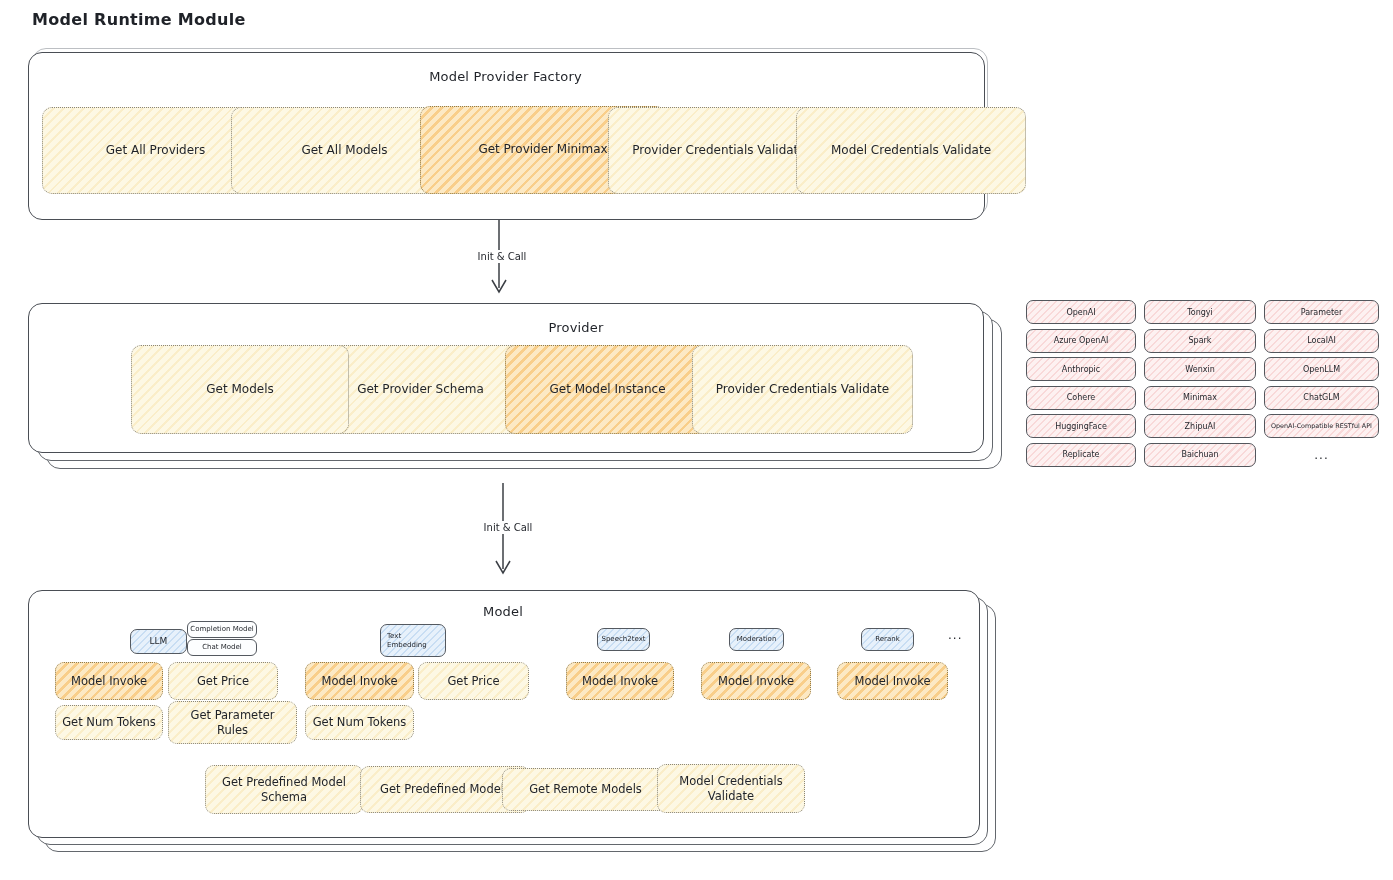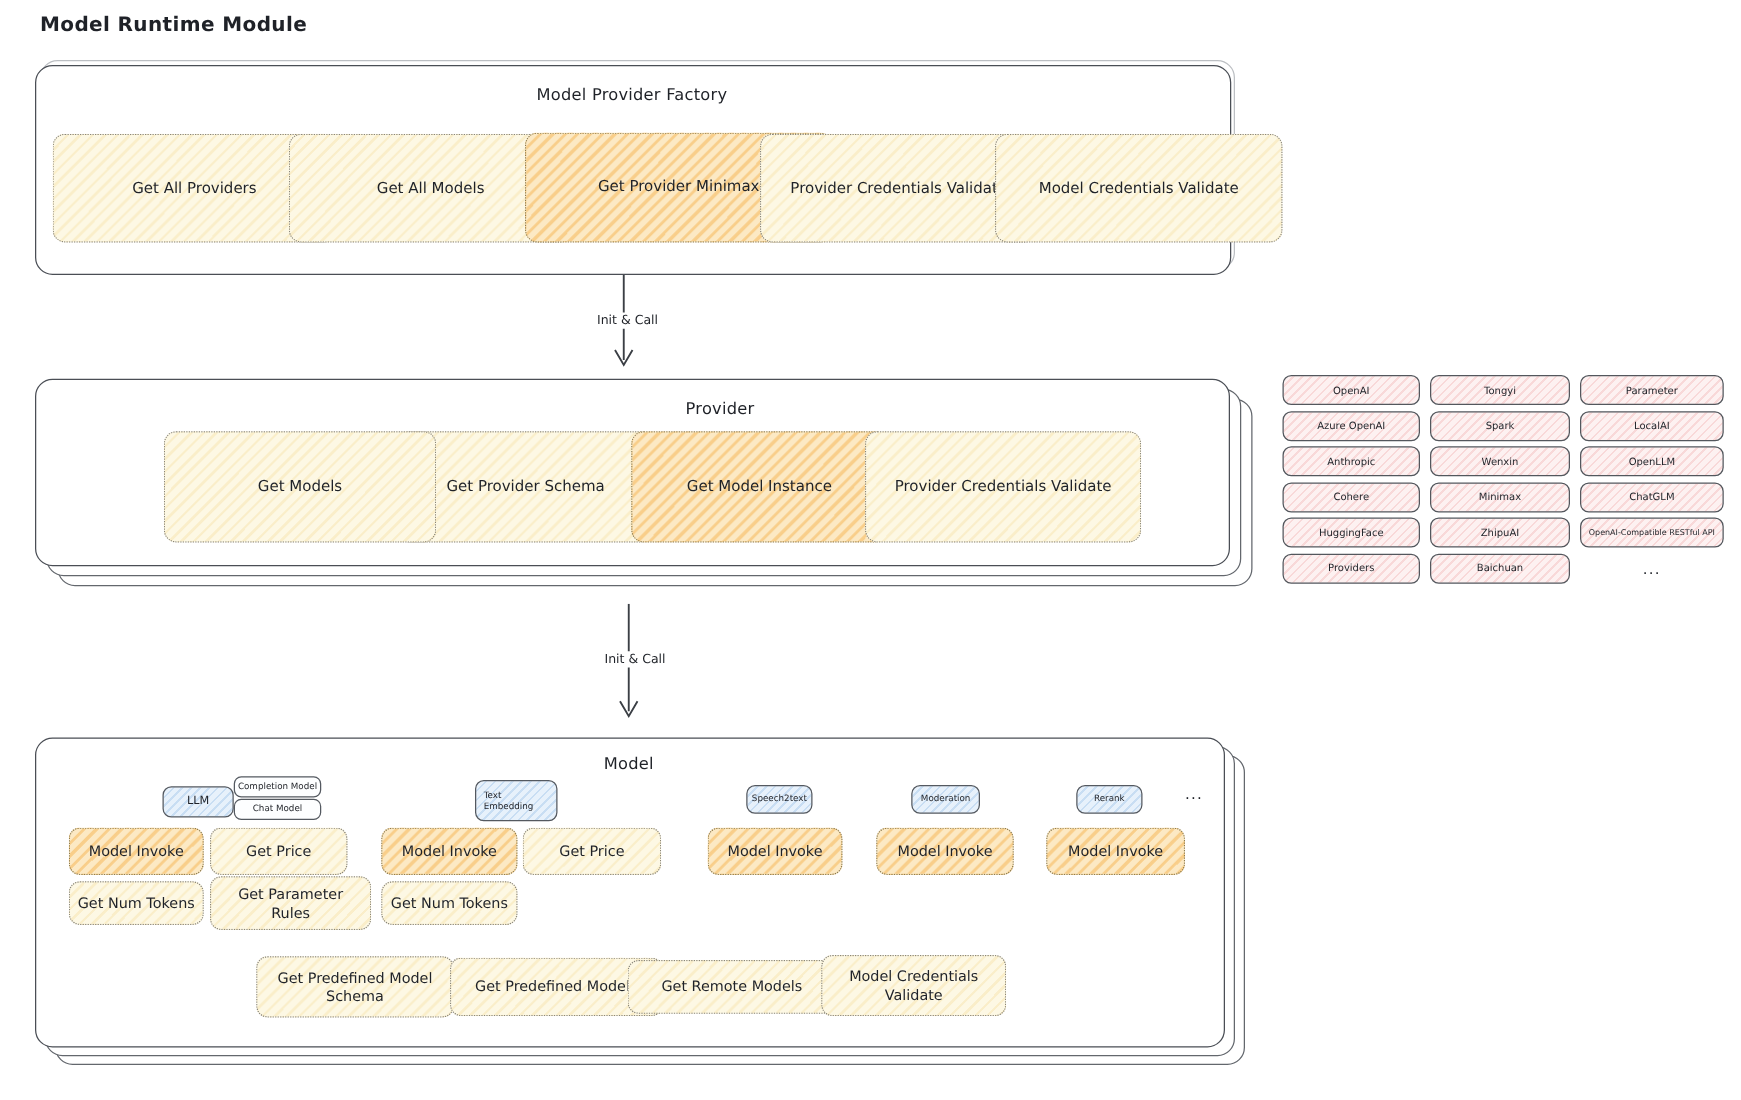--- a/index.html
+++ b/index.html
@@ -84,21 +84,21 @@
     <div class="chip">LocalAI</div>
     <div class="chip">Anthropic</div>
     <div class="chip">Wenxin</div>
     <div class="chip">OpenLLM</div>
     <div class="chip">Cohere</div>
     <div class="chip">Minimax</div>
     <div class="chip">ChatGLM</div>
     <div class="chip">HuggingFace</div>
     <div class="chip">ZhipuAI</div>
     <div class="chip tiny">OpenAI-Compatible RESTful API</div>
-    <div class="chip">Providers</div>
+    <div class="chip">Replicate</div>
     <div class="chip">Baichuan</div>
     <div class="chip none">...</div>
   </div>
 
   <div class="arrow" style="left:492px;top:483px;">
     <svg width="22" height="96" xmlns="http://www.w3.org/2000/svg">
       <line x1="11" y1="0" x2="11" y2="86" stroke="#3b3f45" stroke-width="1.5"></line>
       <polyline points="4,78 11,90 18,78" fill="none" stroke="#3b3f45" stroke-width="1.5"></polyline>
     </svg>
   </div>

